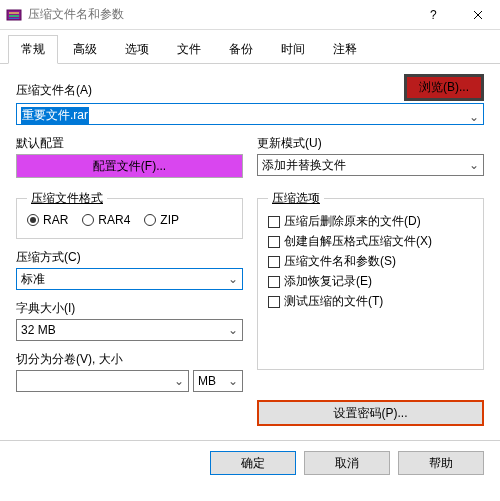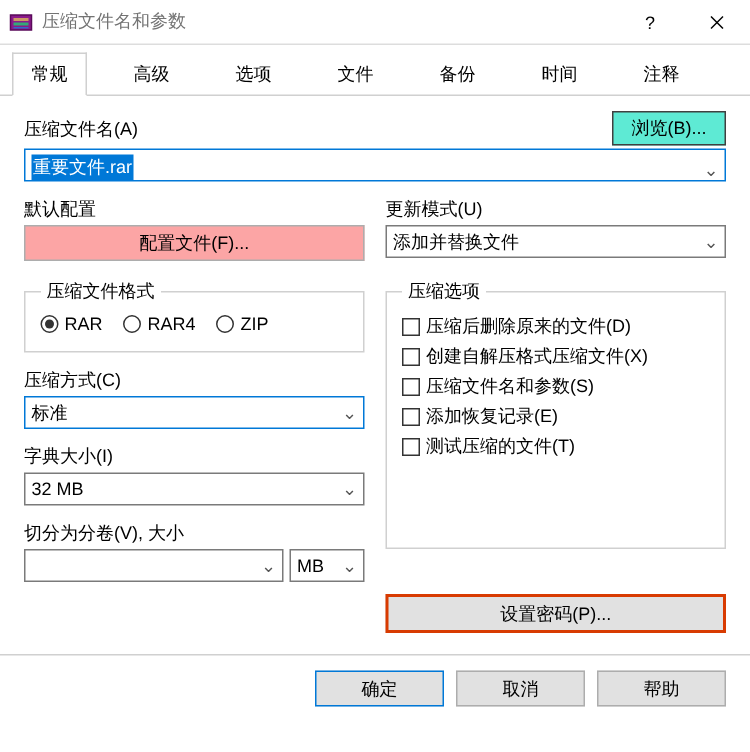--- a/index.html
+++ b/index.html
@@ -2,38 +2,38 @@
 <html><head>
 <meta charset="utf-8">
 <style>
 * { box-sizing: border-box; font-family: "Microsoft YaHei", "Segoe UI", sans-serif; font-size: 12px; }
 body { margin: 0; background: #fff; width: 500px; height: 501px; overflow: hidden; }
 .titlebar { height: 30px; display: flex; align-items: center; padding-left: 6px; background: #fff; border-bottom: 1px solid #ddd; }
 .titlebar .icon { width: 16px; height: 16px; margin-right: 6px; display: inline-flex; align-items: center; justify-content: center; }
 .titlebar .title { flex: 1; font-size: 12px; color: #737373; }
 .titlebar .btn { width: 45px; height: 30px; display: flex; align-items: center; justify-content: center; color: #000; }
 .tabs { display: flex; padding: 4px 8px 0 8px; border-bottom: 1px solid #d0d0d0; background: #fff; }
-.tab { padding: 5px 12px 5px 12px; margin-right: 18px; border: 1px solid transparent; color: #000; position: relative; top: 1px; }
+.tab { padding: 5px 12px 5px 12px; margin-right: 2px; border: 1px solid transparent; color: #000; position: relative; top: 1px; }
 .tab.active { border: 1px solid #d0d0d0; border-bottom: 1px solid #fff; background: #fff; }
 .content { padding: 10px 16px 14px 16px; }
 .row1 { display: flex; align-items: flex-end; margin-bottom: 2px; }
 .row1 .lbl { flex: 1; color: #000; }
-.browse-btn { padding: 2px 12px; border: 1px solid #404040; background: #5eead4; margin-left: 32px; }
+.browse-btn { padding: 2px 12px; border: 3px solid #404040; background: #b91c1c; margin-left: 32px; }
 .filename-input { width: 100%; height: 22px; border: 1px solid #0078d7; background: #fff; padding: 0 4px; margin-top: 2px; display: flex; align-items: flex-end; position: relative; }
 .filename-input .val { background: #0078d7; color: #fff; padding: 0 1px; }
 .filename-input .chev { position: absolute; right: 4px; color: #555; }
 .two-col { display: flex; gap: 14px; margin-top: 10px; }
 .col { flex: 1; }
 .lbl { color: #000; margin-bottom: 2px; display: block; }
-.wide-btn { width: 100%; height: 24px; border: 1px solid #adadad; background: #fca5a5; display: flex; align-items: center; justify-content: center; }
+.wide-btn { width: 100%; height: 24px; border: 1px solid #adadad; background: #d946ef; display: flex; align-items: center; justify-content: center; }
 .select { width: 100%; height: 22px; border: 1px solid #0078d7; background: #fff; display: flex; align-items: center; padding: 0 4px; position: relative; color: #000; }
 .select.gray { border-color: #7a7a7a; }
 .select .chev { position: absolute; right: 4px; color: #555; }
 fieldset { border: 1px solid #d0d0d0; padding: 6px 10px 8px 10px; margin: 0; }
-legend { padding: 0 4px; color: #000; }
+legend { padding: 0 4px; color: #000; text-decoration: underline; }
 .radios { display: flex; gap: 14px; }
 .radio, .check { display: flex; align-items: center; gap: 4px; color: #000; margin-bottom: 3px; }
 .radio-dot { width: 12px; height: 12px; border-radius: 50%; border: 1px solid #333; display: inline-flex; align-items: center; justify-content: center; }
 .radio-dot.on::after { content: ""; width: 6px; height: 6px; border-radius: 50%; background: #333; }
 .check-box { width: 12px; height: 12px; border: 1px solid #333; background: #fff; }
 .split-row { display: flex; gap: 4px; }
 .split-row .select:first-child { flex: 1; }
 .split-row .unit { width: 50px; }
 .pwd-btn { width: 100%; height: 26px; border: 2px solid #d83b01; background: #e1e1e1; display: flex; align-items: center; justify-content: center; color: #000; }
 .footer { border-top: 1px solid #d0d0d0; padding: 10px 16px; display: flex; justify-content: flex-end; gap: 8px; }

